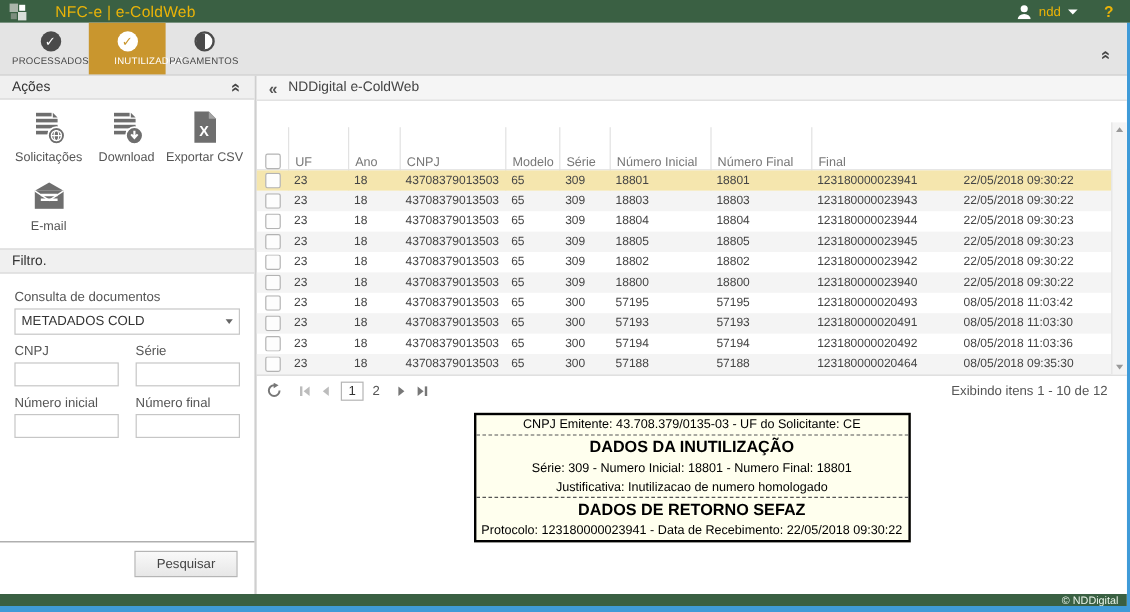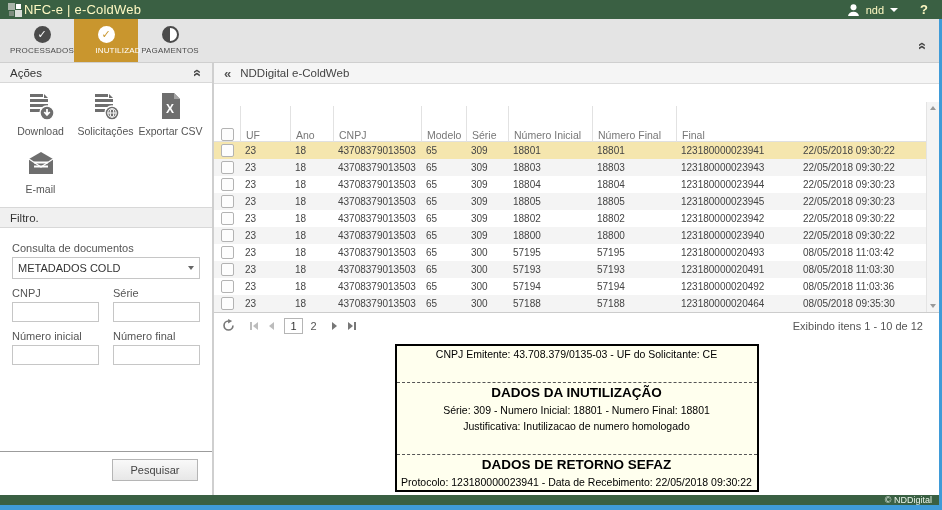--- a/index.html
+++ b/index.html
@@ -1,21 +1,21 @@
 <!DOCTYPE html>
 <html><head>
 <meta charset="utf-8">
 <style>
   * { margin:0; padding:0; }
   html,body { width:942px; height:510px; overflow:hidden; background:#fff;
     font-family:"Liberation Sans","DejaVu Sans",sans-serif; }
   .app { width:942px; height:510px; display:flex; flex-direction:column; }
 
   
-  .topbar { flex:0 0 19px; background:#3a6043; color:#fef9c3; display:flex; align-items:center; padding:0 8px; gap:1px; }
+  .topbar { flex:0 0 19px; background:#3a6043; color:#eab308; display:flex; align-items:center; padding:0 8px; gap:23px; }
   .logo { width:15px; height:14px; position:relative; }
   .logo i { position:absolute; display:block; }
   .logo .sq1 { left:0; top:0; width:7px; height:7px; background:#aab5aa; }
   .logo .sq2 { left:8px; top:1px; width:5px; height:5px; background:#ffffff; }
   .logo .sq3 { left:1px; top:8px; width:5px; height:5px; background:#7d8d7e; }
   .logo .sq4 { left:7px; top:7px; width:7px; height:7px; background:#d9ded9; }
   .app-title { font-size:13px; letter-spacing:.2px; }
   .topbar-right { margin-left:auto; display:flex; align-items:center; gap:6px; }
   .user-name { font-size:11px; cursor:pointer; }
   .caret-down { width:0; height:0; border-left:4px solid transparent; border-right:4px solid transparent; border-top:4px solid #fff; display:inline-block; cursor:pointer; }
@@ -93,21 +93,21 @@
   .pg-btn.disabled .vbar { background:#bcbcbc; }
   .vbar { width:2px; height:8px; background:#777; display:inline-block; }
   .page { min-width:9px; text-align:center; padding:1px 4px; margin:0 1px; cursor:pointer; color:#555; }
   .page.cur { border:1px solid #b5b5b5; background:#fff; color:#333; }
   .pg-status { margin-left:auto; padding-right:8px; }
 
   .detail-area { flex:1; overflow:hidden; }
   .detail-box { width:360px; margin:6px auto 0; background:#ffffee; border:2px solid #000; text-align:center; font-size:10.5px; color:#000; }
   .d-row { padding:2px 4px; }
   .d-sep { border-top:1px dashed #555; }
-  .d-title { font-weight:bold; font-size:13.5px; padding:2px 4px;margin-top:20px; }
+  .d-title { font-weight:bold; font-size:13.5px; padding:2px 4px; }
   .d-footer { display:flex; justify-content:space-between; border-top:2px solid #000; font-weight:bold; font-size:10px; padding:3px 5px; }
 
   .footer { flex:0 0 10px; background:#3a6043; display:flex; align-items:center; justify-content:flex-end; padding:0 7px; }
   .footer span { font-size:9px; color:#eaf4ea; line-height:10px; }
   .bottom-strip { flex:0 0 5px; background:#3f9bd8; }
 </style>
 </head>
 <body>
 
 <div class="app">
@@ -163,42 +163,42 @@
             <span>
               <svg width="30" height="30" viewBox="0 0 30 30">
                 <g fill="#6e6e6e">
                     <rect x="4" y="3" width="13" height="3"></rect>
                     <polygon points="18,3 22,7 18,7"></polygon>
                     <rect x="4" y="8" width="18" height="3"></rect>
                     <rect x="4" y="13" width="18" height="3"></rect>
                     <rect x="4" y="18" width="10" height="3"></rect>
                   </g>
                 <circle cx="21" cy="22" r="7" fill="#6e6e6e" stroke="#fff" stroke-width="1.4"></circle>
-                <path d="M21 18 v5 M18.3 21 l2.7 3 2.7 -3" stroke="#fff" stroke-width="1.8" fill="none"></path>
+                <circle cx="21" cy="22" r="4.2" fill="none" stroke="#fff" stroke-width="1.1"></circle>
+                <ellipse cx="21" cy="22" rx="1.9" ry="4.2" fill="none" stroke="#fff" stroke-width="1"></ellipse>
+                <line x1="16.8" y1="22" x2="25.2" y2="22" stroke="#fff" stroke-width="1"></line>
               </svg>
             </span>
-            <span class="action-label">Download</span>
+            <span class="action-label">Solicitações</span>
           </div>
           <div class="action">
             <span>
               <svg width="30" height="30" viewBox="0 0 30 30">
                 <g fill="#6e6e6e">
                     <rect x="4" y="3" width="13" height="3"></rect>
                     <polygon points="18,3 22,7 18,7"></polygon>
                     <rect x="4" y="8" width="18" height="3"></rect>
                     <rect x="4" y="13" width="18" height="3"></rect>
                     <rect x="4" y="18" width="10" height="3"></rect>
                   </g>
                 <circle cx="21" cy="22" r="7" fill="#6e6e6e" stroke="#fff" stroke-width="1.4"></circle>
-                <circle cx="21" cy="22" r="4.2" fill="none" stroke="#fff" stroke-width="1.1"></circle>
-                <ellipse cx="21" cy="22" rx="1.9" ry="4.2" fill="none" stroke="#fff" stroke-width="1"></ellipse>
-                <line x1="16.8" y1="22" x2="25.2" y2="22" stroke="#fff" stroke-width="1"></line>
+                <path d="M21 18 v5 M18.3 21 l2.7 3 2.7 -3" stroke="#fff" stroke-width="1.8" fill="none"></path>
               </svg>
             </span>
-            <span class="action-label">Solicitações</span>
+            <span class="action-label">Download</span>
           </div>
           <div class="action">
             <span>
               <svg width="30" height="30" viewBox="0 0 30 30">
                 <path d="M6 2 h12 l6 6 v20 h-18 z" fill="#6e6e6e"></path>
                 <path d="M18 2 l6 6 h-6 z" fill="#a3a3a3"></path>
                 <text x="14" y="22" fill="#fff" font-size="12" font-weight="bold" text-anchor="middle" font-family="Liberation Sans, sans-serif">X</text>
               </svg>
             </span>
             <span class="action-label">Exportar CSV</span>

